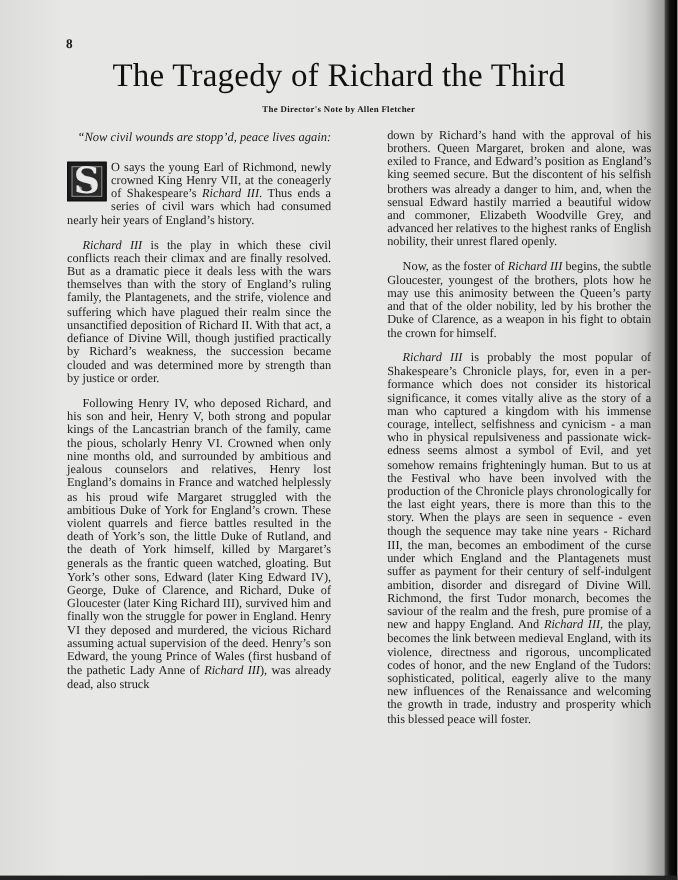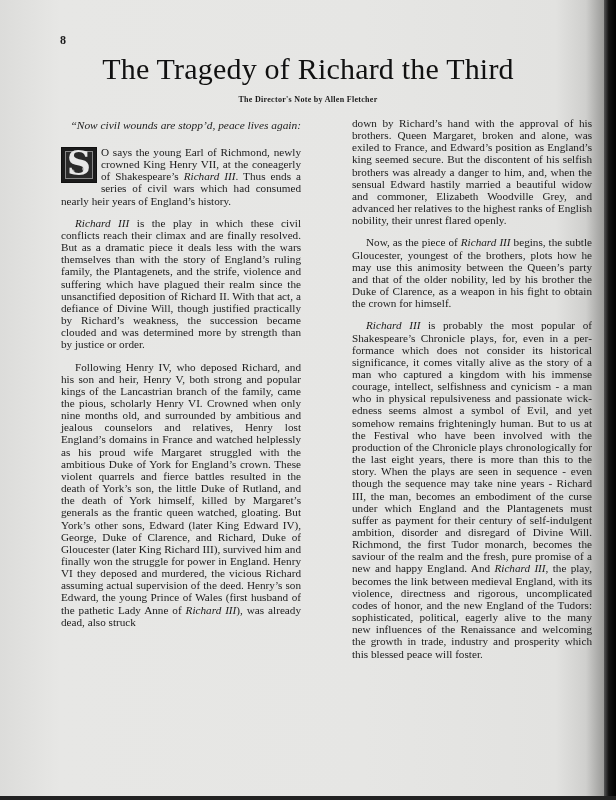--- a/index.html
+++ b/index.html
@@ -100,19 +100,19 @@
     <span>Following Henry IV, who deposed Richard, and his son and heir, Henry V, both strong and popular kings of the Lancastrian branch of the family, came the pious, scholarly Henry VI. Crowned when only nine months old, and sur­rounded by ambitious and jealous counselors and relatives, Henry lost England’s domains in France and watched helplessly as his proud wife Mar­garet struggled with the ambitious Duke of York for England’s crown. These violent quarrels and fierce battles resulted in the death of York’s son, the little Duke of Rutland, and the death of York himself, killed by Margaret’s generals as the frantic queen watched, gloating. But York’s other sons, Edward (later King Edward IV), George, Duke of Clarence, and Richard, Duke of Glou­cester (later King Richard III), survived him and finally won the struggle for power in England. Henry VI they deposed and murdered, the vi­cious Richard assuming actual supervision of the deed. Henry’s son Edward, the young Prince of Wales (first husband of the pathetic Lady Anne of </span><em>Richard III</em><span>), was already dead, also struck</span>
   </p>
 </div>
 
 <div class="col col-right">
   <p class="no-indent">
     <span>down by Richard’s hand with the approval of his brothers. Queen Margaret, broken and alone, was exiled to France, and Edward’s position as Eng­land’s king seemed secure. But the discontent of his selfish brothers was already a danger to him, and, when the sensual Edward hastily married a beautiful widow and commoner, Elizabeth Wood­ville Grey, and advanced her relatives to the highest ranks of English nobility, their unrest flared openly.</span>
   </p>
 
   <p>
-    <span>Now, as the piece of </span><em>Richard III</em><span> begins, the subtle Gloucester, youngest of the brothers, plots how he may use this animosity between the Queen’s party and that of the older nobility, led by his brother the Duke of Clarence, as a weapon in his fight to obtain the crown for himself.</span>
+    <span>Now, as the foster of </span><em>Richard III</em><span> begins, the subtle Gloucester, youngest of the brothers, plots how he may use this animosity between the Queen’s party and that of the older nobility, led by his brother the Duke of Clarence, as a weapon in his fight to obtain the crown for himself.</span>
   </p>
 
   <p>
     <em>Richard III</em><span> is probably the most popular of Shakespeare’s Chronicle plays, for, even in a per­formance which does not consider its historical significance, it comes vitally alive as the story of a man who captured a kingdom with his immense courage, intellect, selfishness and cynicism - a man who in physical repulsiveness and passionate wick­edness seems almost a symbol of Evil, and yet somehow remains frighteningly human. But to us at the Festival who have been involved with the production of the Chronicle plays chronolog­ically for the last eight years, there is more than this to the story. When the plays are seen in sequence - even though the sequence may take nine years - Richard III, the man, becomes an embodiment of the curse under which England and the Plantagenets must suffer as payment for their century of self-indulgent ambition, disorder and disregard of Divine Will. Richmond, the first Tudor monarch, becomes the saviour of the realm and the fresh, pure promise of a new and happy England. And </span><em>Richard III</em><span>, the play, be­comes the link between medieval England, with its violence, directness and rigorous, uncompli­cated codes of honor, and the new England of the Tudors: sophisticated, political, eagerly alive to the many new influences of the Renaissance and welcoming the growth in trade, industry and prosperity which this blessed peace will foster.</span>
   </p>
 </div>
 
 </body></html>

